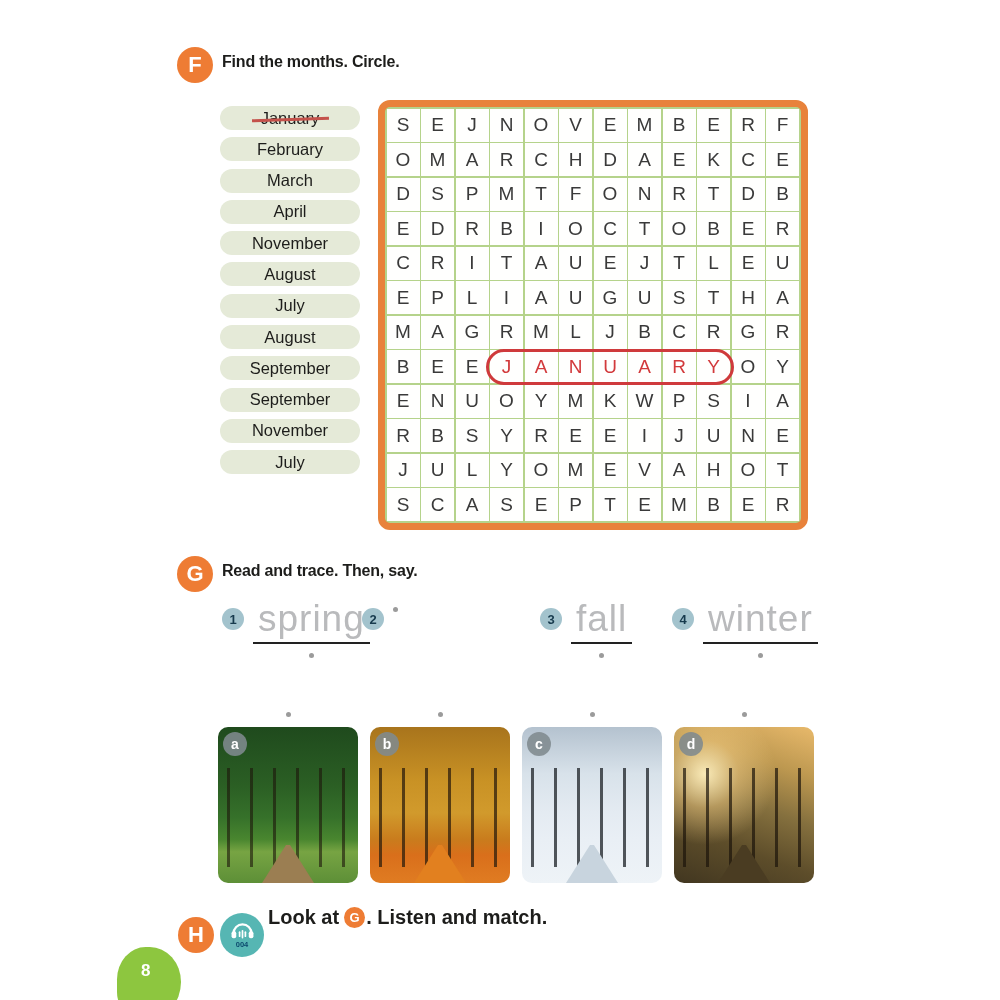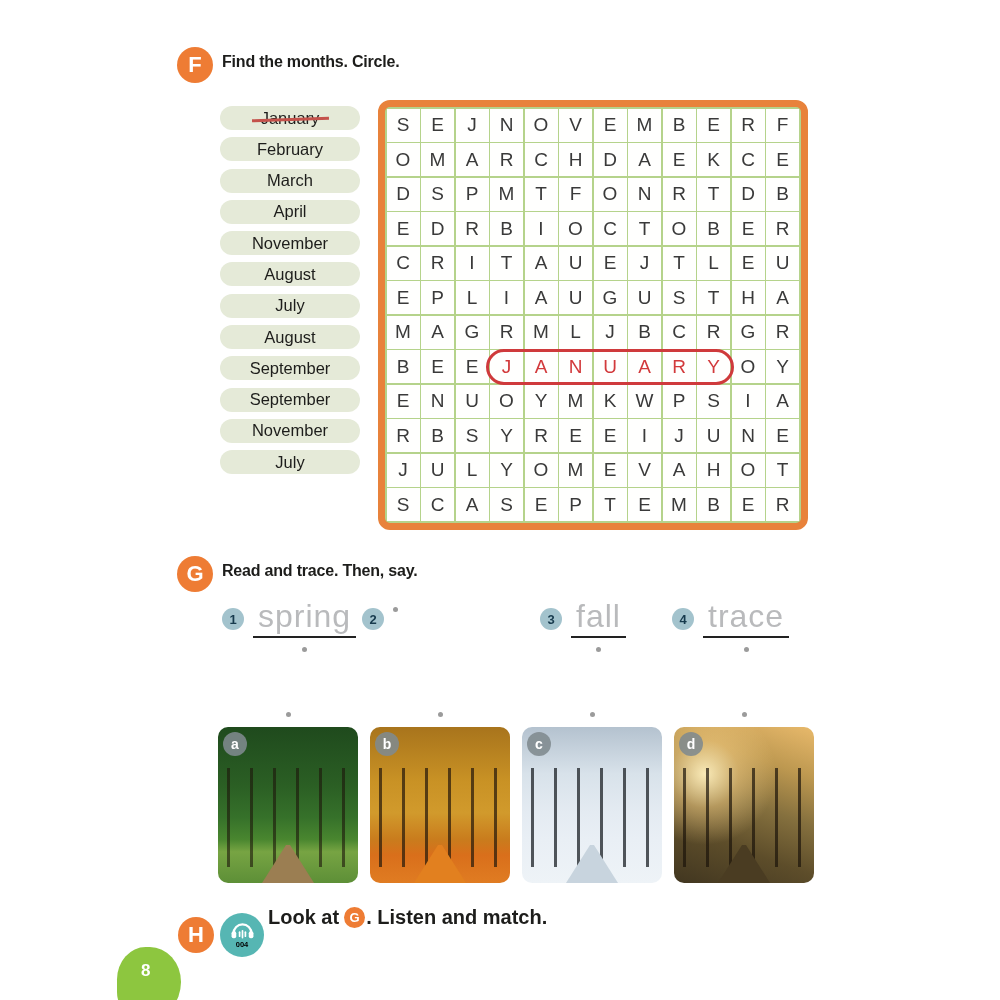--- a/index.html
+++ b/index.html
@@ -32,21 +32,21 @@
   .grid-cell.red { color:#d23a3c; }
   #circle-overlay { position:absolute; border:3.5px solid #cf3a3c; border-radius:18px;
                     pointer-events:none; }
 
   
   .trace-item { position:absolute; top:598px; display:flex; align-items:flex-start; }
   .num-circle { width:22px; height:22px; border-radius:50%; background:#a3c3cd;
                 color:#173a4d; font-weight:700; font-size:13px; margin-top:10px;
                 display:flex; align-items:center; justify-content:center; }
   .trace-word-wrap { margin-left:9px; display:flex; flex-direction:column; align-items:center; }
-  .trace-word { font-size:32px; color:#b9babc; letter-spacing:1px;
+  .trace-word { font-size:37px; color:#b9babc; letter-spacing:1px;
                 border-bottom:2.6px solid #222; padding:0 5px 1px 5px; line-height:1.15; }
   .dot { width:5px; height:5px; border-radius:50%; background:#9b9b9b; }
   .trace-word-wrap .dot { margin-top:9px; }
 
   
   .photo-item { position:absolute; top:712px; width:140px;
                 display:flex; flex-direction:column; align-items:center; }
   .photo-item .dot { margin-bottom:10px; }
   .photo { width:140px; height:156px; border-radius:10px; position:relative;
            overflow:hidden; box-shadow:0 0 0 2px #fff; }
@@ -64,21 +64,21 @@
       background:linear-gradient(180deg,#b4c2cf 0%,#d8e2ea 30%,#e4ebf2 55%,#e9eff5 72%,#eef3f7 100%); }
   .photo-spring { --trunk:rgba(28,20,10,.7); --path:#4a3c22;
       background:radial-gradient(circle at 22% 30%, rgba(255,240,190,.95) 0%, rgba(255,215,140,.45) 22%, rgba(255,215,140,0) 46%),
                  linear-gradient(200deg,#e8b96b 0%,#bd9850 25%,#85703e 48%,#5d4d2a 72%,#413620 100%); }
   .photo-label { position:absolute; top:5px; left:5px; width:24px; height:24px;
       border-radius:50%; background:rgba(128,138,142,.88); color:#fff; z-index:2;
       font-weight:700; font-size:14px; display:flex; align-items:center; justify-content:center; }
 
   
   #audio-circle { position:absolute; left:220px; top:913px; width:44px; height:44px;
-      border-radius:50%; background:#56b6b3; color:#000000;
+      border-radius:50%; background:#56b6b3; color:#0c4a6e;
       display:flex; flex-direction:column; align-items:center; justify-content:center; }
   #audio-track { font-size:7.5px; font-weight:700; line-height:1; margin-top:1px; }
   #h-title { position:absolute; left:268px; top:906px; font-size:20px; font-weight:800;
       color:#1d1d1b; display:flex; align-items:center; }
   .g-ref { width:21px; height:21px; border-radius:50%; background:#ee7c34; color:#fff;
       font-size:13px; font-weight:800; display:flex; align-items:center;
       justify-content:center; margin:0 1px 0 5px; }
 
   
   #page-tab { position:absolute; left:117px; top:947px; width:64px; height:72px;
@@ -300,21 +300,21 @@
     <div class="trace-item" style="left: 540px;">
       <span class="num-circle">3</span>
       <span class="trace-word-wrap">
         <span class="trace-word">fall</span>
         <span class="dot"></span>
       </span>
     </div>
     <div class="trace-item" style="left: 672px;">
       <span class="num-circle">4</span>
       <span class="trace-word-wrap">
-        <span class="trace-word">trace</span>
+        <span class="trace-word">winter</span>
         <span class="dot"></span>
       </span>
     </div>
   </div>
 <div id="photos-row">
     <div class="photo-item" style="left: 218px;">
       <span class="dot"></span>
       <div class="photo photo-summer">
         <span class="photo-label">a</span>
       </div>

